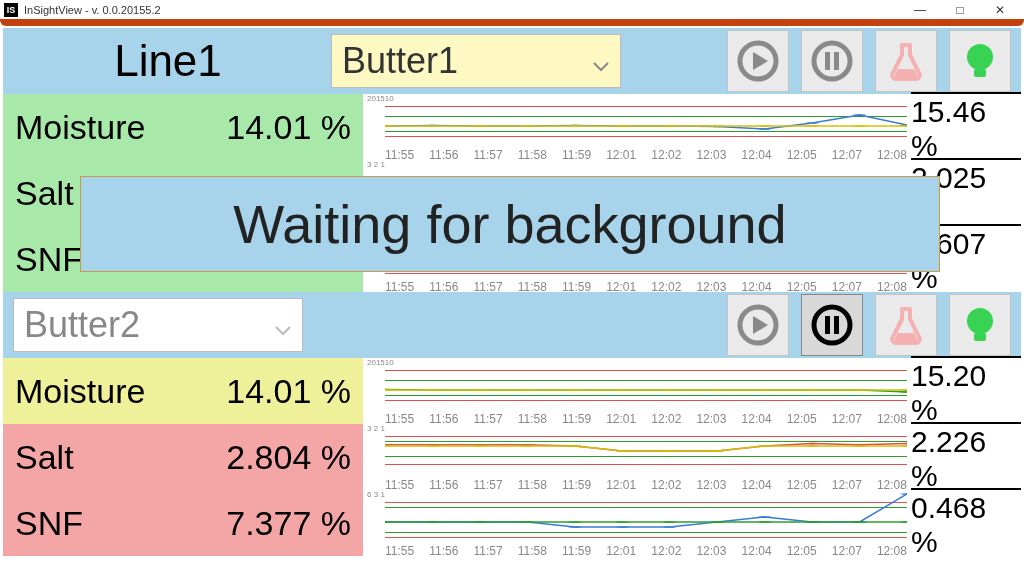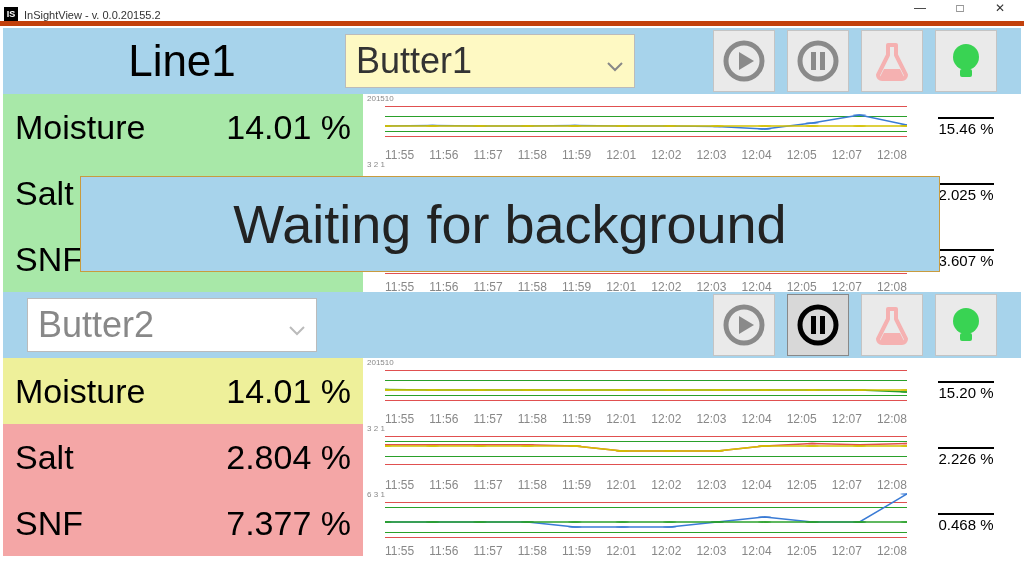--- a/index.html
+++ b/index.html
@@ -1,38 +1,38 @@
 <!DOCTYPE html>
 <html><head>
 <meta charset="utf-8">
 <style>
   * { box-sizing: border-box; margin: 0; padding: 0; }
   html, body { width: 1024px; height: 572px; font-family: Arial, sans-serif; background: #fff; overflow: hidden; }
-  .titlebar { height: 26px; background: #fff; display: flex; align-items: flex-end; padding: 0 4px; border-bottom: 5px solid #c2410c; font-size: 11px; color: #333; }
+  .titlebar { height: 26px; background: #fff; display: flex; align-items: center; padding: 0 4px; border-bottom: 7px solid #c2410c; font-size: 11px; color: #333; border-radius: 6px; }
   .titlebar-icon { width: 14px; height: 14px; background: #000; color:#fff; display:flex;align-items:center;justify-content:center;font-size:9px;font-weight:bold;margin-right:6px;}
   .titlebar-spacer { flex: 1; }
   .win-btn { width: 40px; height: 26px; display:flex;align-items:center;justify-content:center;font-size:12px;color:#333;}
   .app { height: calc(572px - 26px); display:flex;flex-direction:column; background:#fff; position:relative; padding: 2px 3px;}
   .line-block { display:flex;flex-direction:column;}
-  .line-header { background:#a7d3eb; display:flex;align-items:center; height:66px; padding: 4px 24px; gap:8px;}
+  .line-header { background:#a7d3eb; display:flex;align-items:center; height:66px; padding: 4px 10px; gap:8px;}
   .line-title { font-size:44px; font-weight:400; color:#000; width:310px; text-align:center;}
   .product-select { font-size:36px; background:#fef9c3; border:1px solid #bbb; height:54px; width:290px; padding:0 28px 0 10px; position:relative; display:flex;align-items:center;color:#333;}
   .product-chevron { position:absolute; right:10px; top:50%; transform:translateY(-50%); color:#888;}
   .hdr-spacer{flex:1}
   .icon-btn { width:62px;height:62px;border:1px solid #c4c4c4;background:#eaeaea;display:flex;align-items:center;justify-content:center;margin-left:4px;}
   .icon-btn.active{background:#d8d8d8;border-color:#888}
   .param-row { display:flex; height:66px; align-items:stretch;}
   .param-left { width:360px; display:flex;align-items:center;padding:0 12px; font-size:34px; color:#000;}
   .param-name { flex:1; }
   .param-val { }
   .lgreen{background:#a8e8a8}
   .lyellow{background:#eef09a}
   .lred{background:#f4a6a6}
   .param-chart { flex:1; background:#fff; border-left:2px solid #fff; position:relative; overflow:hidden;}
-  .param-right { width:110px; background:#fff; display:flex;align-items:center;justify-content:center;font-size:15px;color:#000;}
+  .param-right { width:110px; background:#fff; display:flex;align-items:center;justify-content:center;font-size:30px;color:#000;}
   .param-right span{ border-top:2px solid #000; padding-top:1px;}
   .overlay { position:absolute; left:80px; top:150px; width:860px; height:96px; background:#a7d3eb; border:1px solid #c89b3f; display:flex;align-items:center;justify-content:center; font-size:54px; color:#222; z-index:20;}
   
   .chart-ylabels{position:absolute;left:2px;top:0;bottom:14px;width:18px;display:flex;flex-direction:row;justify-content:space-between;font-size:8px;color:#888}
   .chart-xlabels{position:absolute;left:20px;right:4px;bottom:0;height:12px;display:flex;justify-content:space-between;font-size:12px;color:#888}
   .chart-area{position:absolute;left:20px;right:4px;top:2px;bottom:14px;}
   .hline{position:absolute;left:0;right:0;height:1px;}
   svg.plot{position:absolute;inset:0;width:100%;height:100%;}
 </style>
 </head>

